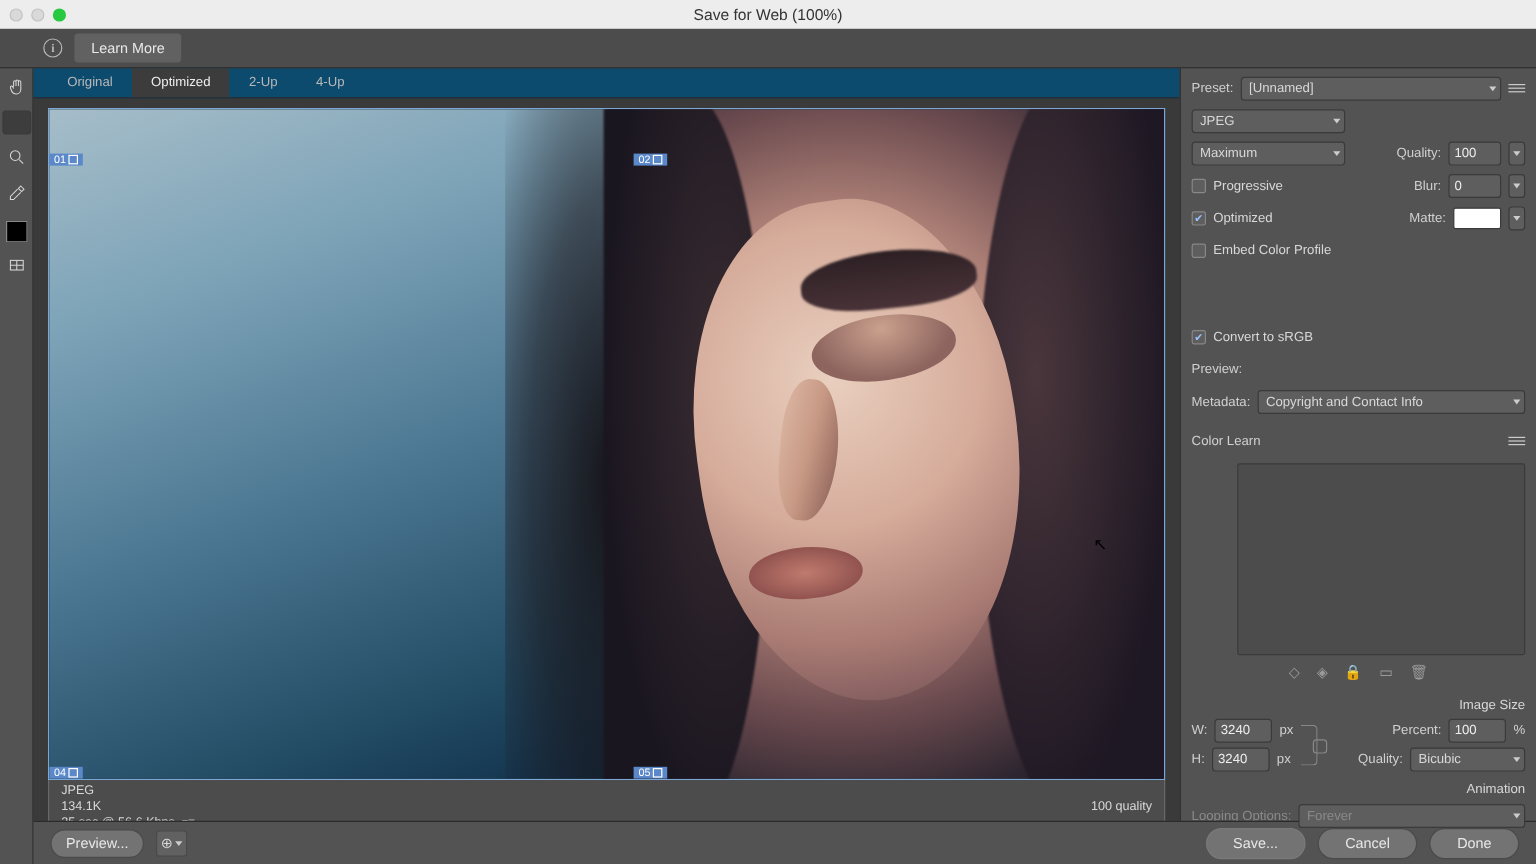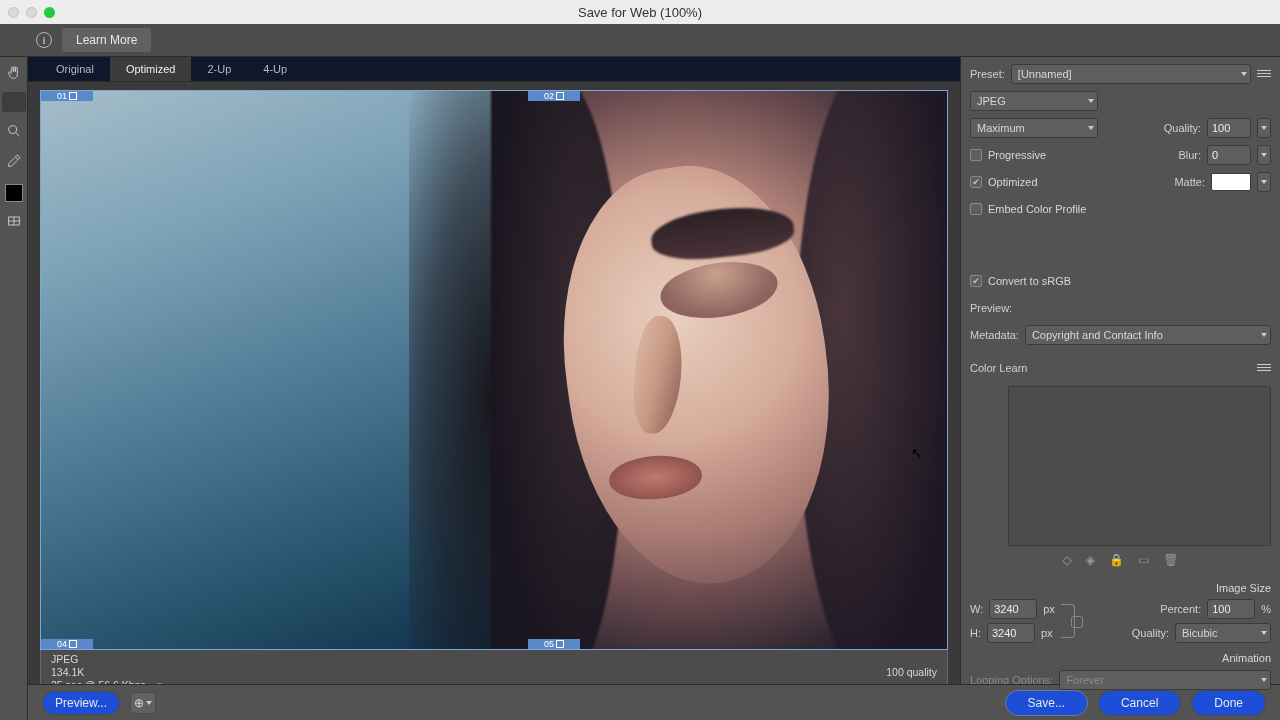--- a/index.html
+++ b/index.html
@@ -23,27 +23,27 @@
 
   
   .toolstrip{width:28px;background:#535353;border-right:1px solid #2b2b2b;display:flex;flex-direction:column;align-items:center;padding-top:5px;gap:8px;}
   .tool{width:22px;height:22px;display:flex;align-items:center;justify-content:center;cursor:pointer;font-size:14px;}
   .tool.sel{background:#3d3d3d;}
   .swatch{width:18px;height:18px;background:#000;border:1px solid #888;margin-top:4px;}
   .tool svg{width:16px;height:16px;stroke:#d8d8d8;fill:none;stroke-width:1.3;}
 
   
   .center{flex:1;display:flex;flex-direction:column;min-width:0;}
-  .tabs{height:25px;background:#0f172a;display:flex;align-items:stretch;padding-left:12px;border-bottom:1px solid #2b2b2b;text-align:right;}
+  .tabs{height:25px;background:#0c4a6e;display:flex;align-items:stretch;padding-left:12px;border-bottom:1px solid #2b2b2b;text-align:right;}
   .tab{padding:0 16px;display:flex;align-items:center;color:#b8b8b8;font-size:11px;cursor:pointer;}
   .tab.active{background:#3c3c3c;color:#eee;}
 
   .preview-wrap{flex:1;padding:8px 12px 0 12px;display:flex;flex-direction:column;min-height:0;}
   .canvas{flex:1;border:1px solid #7aa7d6;position:relative;overflow:hidden;background:#1c2a33;display:flex;}
-  .slice-label{position:absolute;font-size:9px;background:#5a88c8;color:#fff;padding:0 16px;line-height:10px;display:flex;align-items:center;gap:2px;z-index:5;}
+  .slice-label{position:absolute;font-size:9px;background:#5a88c8;color:#fff;padding:0 4px;line-height:10px;display:flex;align-items:center;gap:2px;z-index:5;margin-top:37px;}
   .slice-label .box{width:8px;height:8px;border:1px solid #fff;display:inline-block;}
   .pane{position:relative;flex:1;}
   .pane.left{background:linear-gradient(160deg,#a6bdc9 0%,#7ea4b8 25%,#4d7893 55%,#214a63 85%,#12304a 100%);}
   .pane.left::after{content:"";position:absolute;right:0;top:0;bottom:0;width:85px;background:radial-gradient(ellipse at 100% 55%, rgba(20,15,18,0.9) 0%, rgba(25,18,22,0.55) 55%, transparent 100%);}
   .pane.right{background:radial-gradient(circle at 42% 45%, #e3c6b4 0%, #d1a895 20%, #a97d74 42%, #6d4c50 62%, #2e2630 82%, #141320 100%); position:relative;}
   
   .face{position:absolute;left:5%;top:2%;right:2%;bottom:2%;}
   .cheek{position:absolute;width:62%;height:78%;left:12%;top:12%;border-radius:50% 48% 55% 50%;background:radial-gradient(circle at 45% 35%,#e9cfbf 0%,#d6ac9b 40%,#a97b73 72%,#6b4a52 100%);transform:rotate(-8deg);}
   .brow{position:absolute;width:34%;height:9%;left:32%;top:20%;background:linear-gradient(#2c2024,#4a3338);border-radius:50% 50% 40% 40%;transform:rotate(-6deg);filter:blur(1px);}
   .eyelid{position:absolute;width:28%;height:10%;left:34%;top:30%;background:radial-gradient(ellipse at 50% 20%,#caa08d 0%,#8d645e 70%);border-radius:50%;transform:rotate(-8deg);}
@@ -60,29 +60,29 @@
 
   .statusbar{height:26px;display:flex;align-items:center;gap:18px;padding:0 10px;color:#d0d0d0;font-size:11px;border-top:1px solid #2b2b2b;}
   .statusbar .spacer{flex:1;}
   .zoom-sel{display:flex;align-items:center;gap:6px;}
   .zoom-sel .sq{width:13px;height:13px;border:1px solid #888;}
   .zoom-sel .val{background:#5a5a5a;border:1px solid #2b2b2b;padding:1px 16px 1px 6px;border-radius:3px;position:relative;}
   .chev{position:absolute;right:3px;top:3px;border-left:3px solid transparent;border-right:3px solid transparent;border-top:4px solid #ccc;}
 
   .footer{position:absolute;left:28px;right:0;bottom:0;height:36px;display:flex;align-items:center;padding:0 14px;gap:10px;background:#535353;border-top:1px solid #2b2b2b;}
   .footer .gap{flex:1;}
-  .btn{background:#1d4ed8;border:1px solid #4a4a4a;color:#e8e8e8;border-radius:14px;padding:5px 22px;font-size:12px;cursor:pointer;}
+  .btn{background:#737373;border:1px solid #4a4a4a;color:#e8e8e8;border-radius:14px;padding:5px 22px;font-size:12px;cursor:pointer;}
   .btn.pill{border-radius:14px;}
   .btn.primary{border:1px solid #7a7a7a;}
   .btn.small{padding:4px 12px;border-radius:12px;}
   .icon-btn{width:26px;height:22px;background:#616161;border:1px solid #4a4a4a;border-radius:3px;display:flex;align-items:center;justify-content:center;font-size:12px;cursor:pointer;}
   .icon-btn .chev{position:static;margin-left:2px;}
 
   
-  .settings{width:320px;background:#535353;border-left:1px solid #2b2b2b;padding:6px 9px 0 9px;display:flex;flex-direction:column;gap:5px;font-size:11px;color:#d8d8d8;overflow:hidden;}
+  .settings{width:297px;background:#535353;border-left:1px solid #2b2b2b;padding:6px 9px 0 9px;display:flex;flex-direction:column;gap:5px;font-size:11px;color:#d8d8d8;overflow:hidden;}
   .row{display:flex;align-items:center;gap:6px;min-height:22px;}
   .row .lbl{color:#d0d0d0;}
   .row .grow{flex:1;}
   .sel{position:relative;background:#5e5e5e;border:1px solid #3a3a3a;border-radius:3px;height:20px;display:flex;align-items:center;padding:0 16px 0 6px;cursor:pointer;min-width:0;}
   .sel .chev{top:7px;}
   .num{background:#5e5e5e;border:1px solid #3a3a3a;border-radius:3px;height:20px;width:44px;padding:0 4px;color:#eee;font-size:11px;}
   .chk{display:flex;align-items:center;gap:6px;cursor:pointer;}
   .chk .box{width:12px;height:12px;border:1px solid #888;background:#5e5e5e;border-radius:2px;display:flex;align-items:center;justify-content:center;font-size:9px;color:#9ac4ff;}
   .matte-sw{width:40px;height:18px;background:#fff;border:1px solid #3a3a3a;border-radius:2px;}
   .menu-icon{width:14px;height:12px;display:inline-block;}

